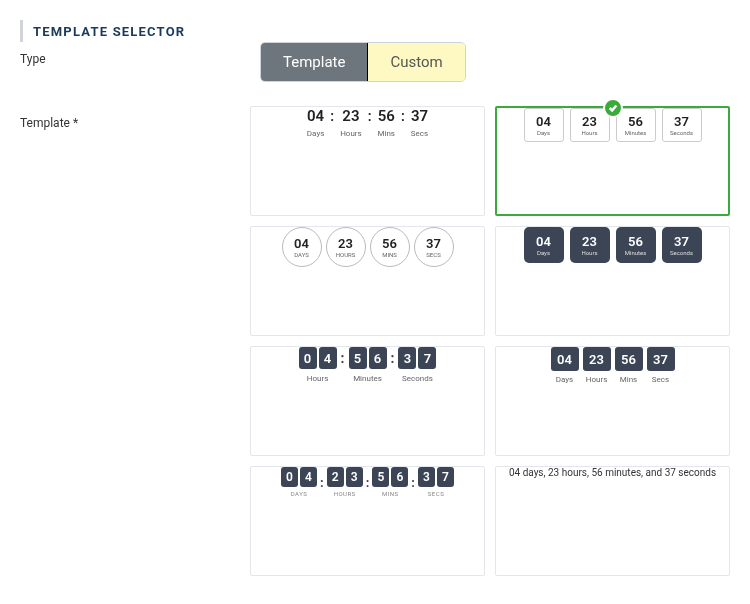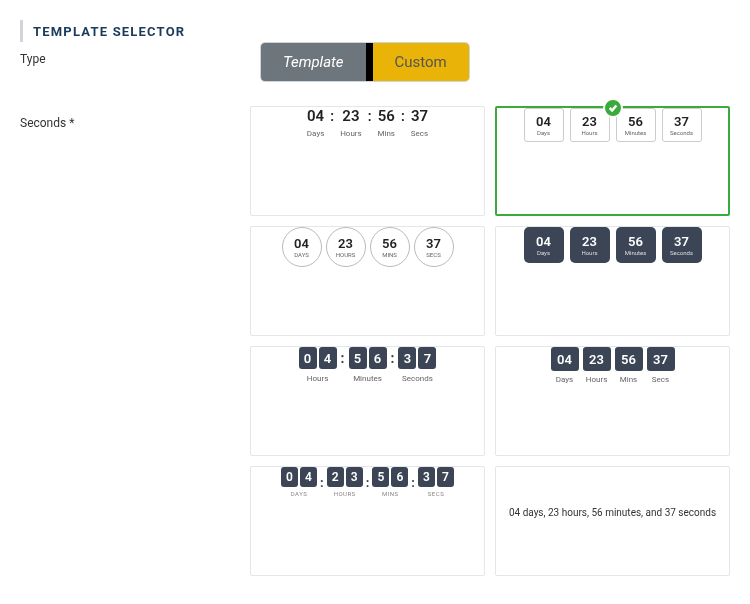--- a/index.html
+++ b/index.html
@@ -48,31 +48,30 @@
       display: flex;
       border: 1px solid #cfd4d9;
       border-radius: 5px;
       overflow: hidden;
       width: fit-content;
     }
     .btn-group-item {
       padding: 10px 22px;
       font-size: 15px;
       cursor: pointer;
-      background: #eab308;
+      background: #fef9c3;
       color: #555;
       border: none;
     }
     .btn-group-item.active {
       background: #6d757d;
       color: #fff;
     }
     .btn-group-item:not(:last-child) {
-      border-right: 7px solid #000000;
-      font-style: italic;
+      border-right: 1px solid #000000;
     }
     .template-grid {
       display: grid;
       grid-template-columns: 1fr 1fr;
       gap: 10px;
       width: 480px;
     }
     .tcard {
       position: relative;
       border: 1px solid #e3e6ea;
@@ -313,21 +312,20 @@
       letter-spacing: 0.5px;
       color: #888;
       margin-top: 3px;
     }
     
     .t8-text {
       font-size: 10px;
       color: #333;
       text-align: center;
       padding: 0 12px;
-      margin-top: 40px;
     }
   </style>
 </head>
 <body>
 
 <div class="section-header">
   <div class="section-header-bar"></div>
   <div class="section-title">TEMPLATE SELECTOR</div>
 </div>
 
@@ -335,21 +333,21 @@
   <div class="form-label">Type</div>
   <div class="form-content">
     <div class="btn-group">
       <div class="btn-group-item active">Template</div>
       <div class="btn-group-item">Custom</div>
     </div>
   </div>
 </div>
 
 <div class="form-row">
-  <div class="form-label">Seconds *</div>
+  <div class="form-label">Template *</div>
   <div class="form-content">
     <div class="template-grid">
 
       <div class="tcard">
         <div class="t1-row">
           <div class="t1-unit">
             <span>04</span>
             <span class="label">Days</span>
           </div>
           <span class="t1-colon">:</span>

